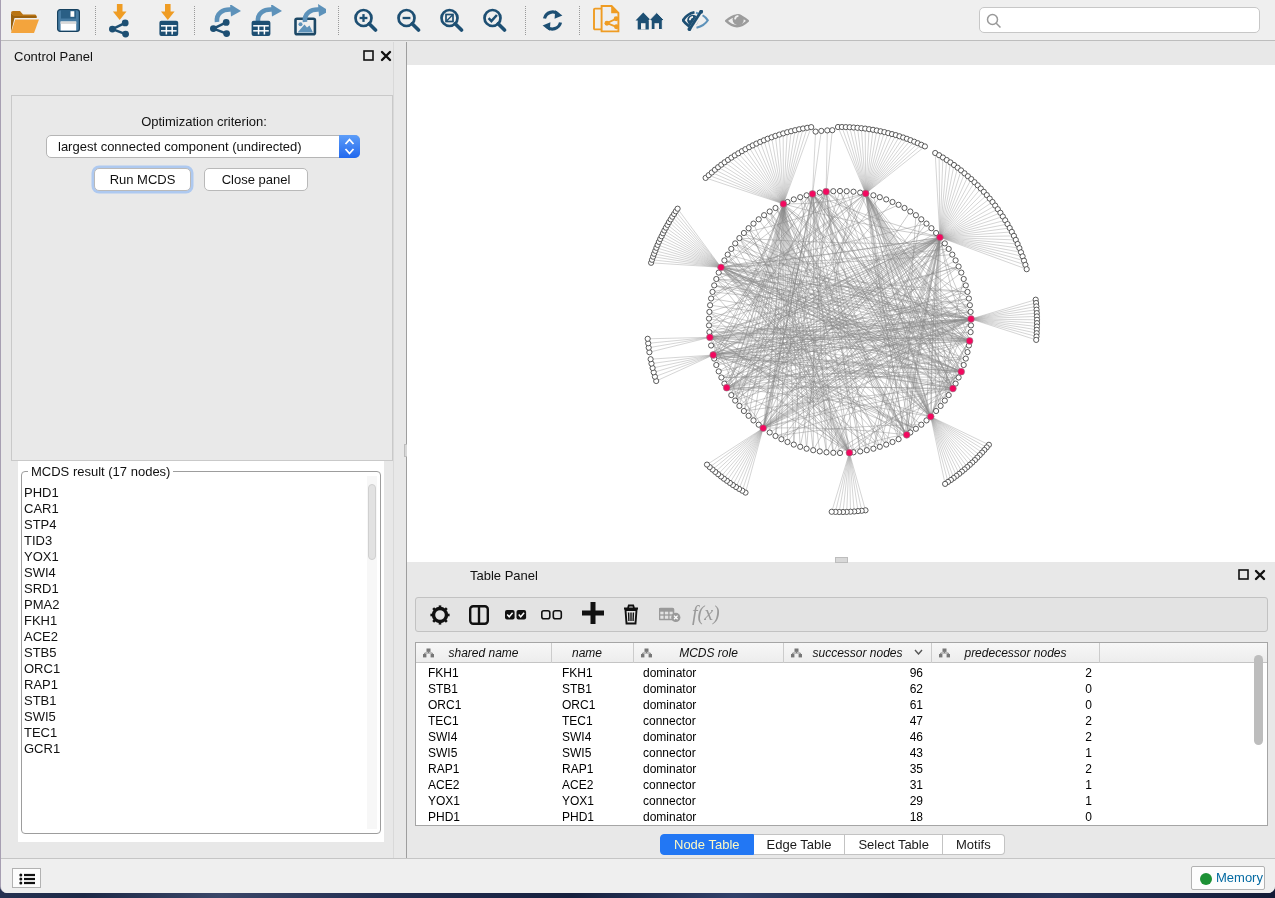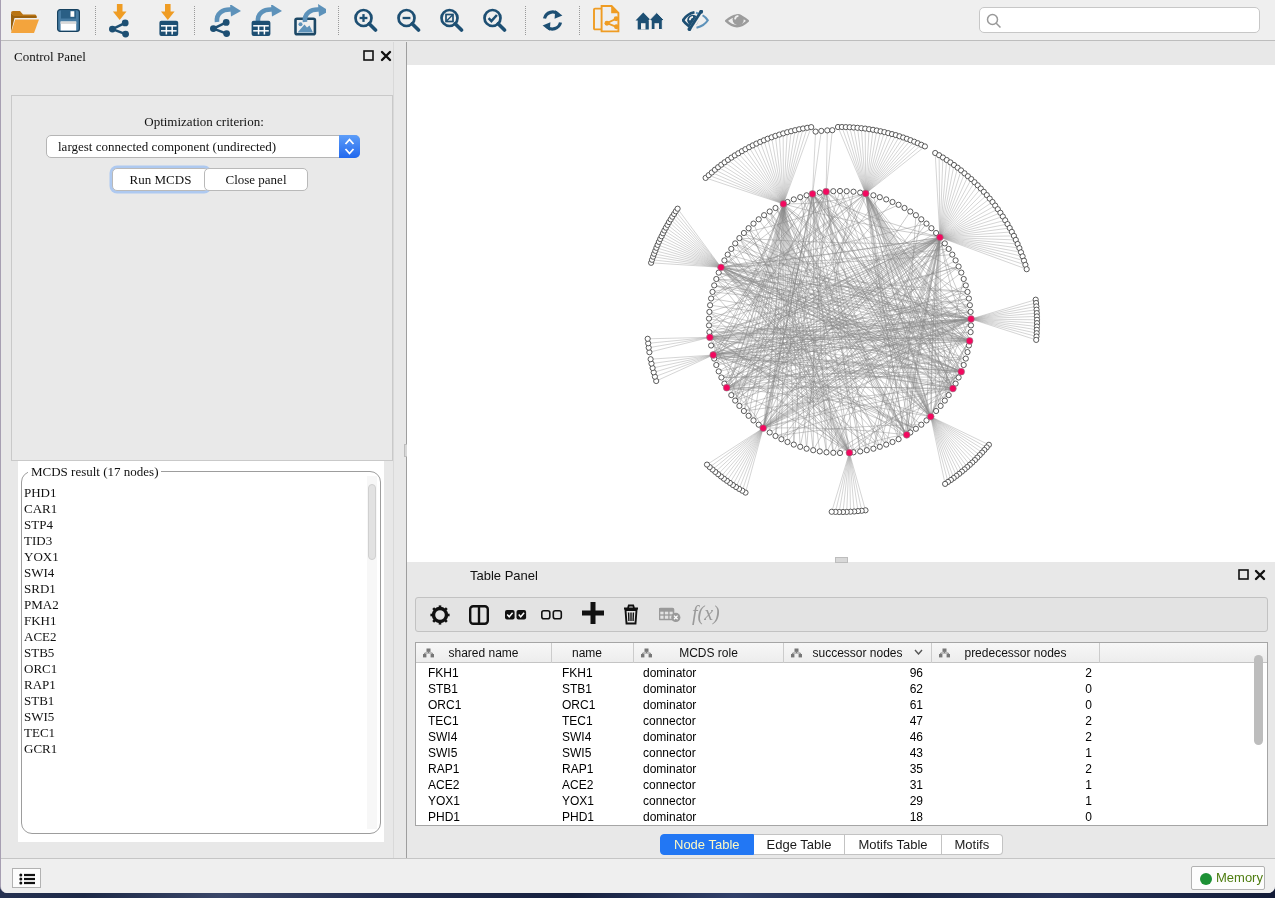--- a/index.html
+++ b/index.html
@@ -14,75 +14,75 @@
   background:#e8e8e8; border-radius:0 0 7px 7px; overflow:hidden;
   border-left:1px solid #a79fb2;
 }
 
 #toolbar { position:absolute; left:0; top:0; width:1275px; height:41px; background:#efefef; border-bottom:1px solid #bdbdbd; }
 .tsep { position:absolute; top:6px; height:29px; width:0; border-left:1px dotted #9a9a9a; }
 .ticon { position:absolute; top:7px; }
 #searchbox { position:absolute; left:978px; top:7px; width:281px; height:26px; background:#fff; border:1px solid #c7c7c7; border-radius:5px; }
 #searchbox svg { position:absolute; left:6px; top:5px; }
 
-#leftpanel { position:absolute; left:0; top:42px; width:406px; height:816px; background:#e8e8e8;font-family:Liberation Serif, serif; }
+#leftpanel { position:absolute; left:0; top:42px; width:406px; height:816px; background:#e8e8e8; }
 #cp-title { position:absolute; left:13px; top:7px; font-size:13px; color:#111; }
 #cp-tabs { position:absolute; left:80px; top:32px; height:21px; font-size:13px; }
 .tab { float:left; background:#fff; border:1px solid #c3c3c3; border-left:none; height:21px; line-height:20px; text-align:center; color:#1a1a1a; }
 .tab.first { border-left:1px solid #c3c3c3; border-radius:4px 0 0 4px; }
 .tab.sel { background:#2277f4; border-color:#2277f4; color:#fff; border-radius:0 4px 4px 0; }
 #cp-box { position:absolute; left:10px; top:53px; width:382px; height:366px; border:1px solid #c9c9c9; background:#e9e9e9; }
 #opt-label { position:absolute; left:0; top:72px; width:406px; text-align:center; font-size:13px; color:#111; }
 #combo { position:absolute; left:45px; top:93px; width:314px; height:23px; background:#fff; border:1px solid #b5b5b5; border-radius:5px; font-size:13px; line-height:21px; color:#111; padding-left:11px; }
 #combo .caps { position:absolute; right:-1px; top:-1px; width:21px; height:23px; border-radius:0 5px 5px 0; background:linear-gradient(#5d9df8,#2168ee); }
 .btn { position:absolute; top:126px; height:23px; background:#fff; border:1px solid #b9b9b9; border-radius:5px; font-size:13px; line-height:21px; text-align:center; color:#111; }
-#btn-run { left:111px; width:97px; box-shadow:0 0 0 2.5px rgba(125,175,245,.55); }
+#btn-run { left:93px; width:97px; box-shadow:0 0 0 2.5px rgba(125,175,245,.55); }
 #btn-close { left:203px; width:104px; }
 #results-white { position:absolute; left:17px; top:419px; width:366px; height:381px; background:#fff; }
-#groupbox { position:absolute; left:3px; top:10px; width:360px; height:363px; border:1px solid #9d9d9d; border-radius:11px; }
+#groupbox { position:absolute; left:3px; top:10px; width:360px; height:363px; border:1px solid #9d9d9d; border-radius:4px; }
 #grouplabel { position:absolute; left:6px; top:-8px; background:#fff; padding:0 3px; font-size:13px; color:#111; }
 #mcdslist { position:absolute; left:2px; top:13px; width:340px; font-size:13px; line-height:16px; color:#111; }
 #listscroll { position:absolute; right:3px; top:4px; width:10px; height:353px; background:#f7f7f7; }
 #listthumb { position:absolute; left:1px; top:8px; width:8px; height:76px; background:#e2e2e2; border:1px solid #d0d0d0; border-radius:4px; }
 
 #vdivider { position:absolute; left:392px; top:42px; width:14px; height:816px; background:#e8e8e8; border-left:1px solid #d9d9d9; border-right:1px solid #9e9e9e; }
 #vhandle { position:absolute; left:403px; top:444px; width:7px; height:13px; background:#d8d8d8; border:1px solid #bdbdbd; }
 
 #netwin { position:absolute; left:406px; top:42px; width:869px; height:522px; }
 #net-titlebar { position:absolute; left:0; top:1px; width:869px; height:22px; background:linear-gradient(#f2f2f2,#d9d9d9); border-bottom:1px solid #b3b3b3; border-top:1px solid #cfcfcf; }
 #net-title { position:absolute; left:0; top:3px; width:1000px; text-align:center; font-size:13px; color:#333; }
 .light { position:absolute; top:4px; width:12px; height:12px; border-radius:50%; }
 #canvas { position:absolute; left:0; top:23px; width:869px; height:497px; background:#fff; border-right:1px solid #c0c0c0; }
 #hdivider { position:absolute; left:406px; top:556px; width:869px; height:8px; }
 #hhandle { position:absolute; left:428px; top:1px; width:13px; height:6px; background:#d8d8d8; border:1px solid #bdbdbd; }
 
 #tablepanel { position:absolute; left:406px; top:564px; width:869px; height:294px; background:#e8e8e8; }
 #tp-title { position:absolute; left:19px; top:4px; font-size:13px; color:#111;margin-left:44px; }
 #tp-toolbar { position:absolute; left:8px; top:33px; width:853px; height:35px; background:#e3e3e3; border:1px solid #c2c2c2; border-radius:3px; }
 #tbl { position:absolute; left:8px; top:78px; width:853px; height:184px; background:#fff; border:1px solid #a5a5a5; font-size:12px; }
-.hrow { position:absolute; left:0; top:0; width:851px; height:20px; background:linear-gradient(#f7f7f7,#ededed); border-bottom:1px solid #c4c4c4; }
+.hrow { position:absolute; left:0; top:0; width:851px; height:20px; background:linear-gradient(#f7f7f7,#ededed); border-bottom:1px solid #c4c4c4;font-style:italic; }
 .hcell { position:absolute; top:0; height:20px; border-right:1px solid #cccccc; }
 .hlabel { position:absolute; top:3px; width:100%; text-align:center; font-size:12px; color:#111; }
 .hicon { position:absolute; left:7px; top:5px; }
 .trow { position:absolute; left:0; width:851px; height:16px; }
 .c1 { position:absolute; left:12px; top:1px; }
 .c2 { position:absolute; left:146px; top:1px; }
 .c3 { position:absolute; left:227px; top:1px; }
 .c4 { position:absolute; left:377px; top:1px; width:130px; text-align:right; }
 .c5 { position:absolute; left:516px; top:1px; width:160px; text-align:right; }
 #tscroll { position:absolute; right:2px; top:20px; width:13px; height:142px; }
 #tthumb { position:absolute; left:2px; top:-8px; width:9px; height:90px; background:#bdbdbd; border-radius:5px; }
 #tp-tabs { position:absolute; left:253px; top:270px; height:21px; font-size:13px; }
 .ttab { float:left; background:#fff; border:1px solid #c3c3c3; border-left:none; height:21px; line-height:20px; padding:0 13px; color:#1a1a1a; }
 .ttab.first { border-left:1px solid #c3c3c3; border-radius:4px 0 0 4px; background:#2277f4; border-color:#2277f4; color:#fef9c3; }
 .ttab.last { border-radius:0 4px 4px 0; }
 
 #statusbar { position:absolute; left:0; top:858px; width:1275px; height:35px; background:#efefef; border-top:1px solid #c5c5c5; }
 #listbtn { position:absolute; left:11px; top:9px; width:29px; height:20px; background:#fdfdfd; border:1px solid #b2b2b2; }
-#membtn { position:absolute; right:11px; top:7px; width:74px; height:24px; background:#fdfdfd; border:1px solid #b2b2b2; border-radius:2px; font-size:13px; color:#4d7c0f; line-height:22px; text-align:left; padding-left:24px; }
+#membtn { position:absolute; right:11px; top:7px; width:74px; height:24px; background:#fdfdfd; border:1px solid #b2b2b2; border-radius:2px; font-size:13px; color:#0369a1; line-height:22px; text-align:left; padding-left:24px; }
 #memdot { position:absolute; left:8px; top:6px; width:12px; height:12px; border-radius:50%; background:#1d9135; }
 </style>
 </head>
 <body>
 <div id="app">
   <div id="toolbar">
       <svg class="ticon" style="left:9px;top:7px" width="30" height="27" viewBox="0 0 30 27">
         <path d="M1 6 Q1 4 3 4 L10 4 L13 7.5 L25 7.5 Q26.5 7.5 26.5 9.5 L26.5 11 L5 11 Z" fill="#b97413"></path>
         <path d="M1 6 L1 25 L4.5 11 L26.5 11 L26.5 9 L4 9 Z" fill="#9c620f"></path>
         <path d="M5.2 12.5 L29 12.5 L24 26 L1 26 Z" fill="#f3a43d"></path>
@@ -1291,21 +1291,21 @@
             <span class="c5">0</span>
           </div>
         </div>
       <div id="tscroll">
           <div id="tthumb"></div>
         </div>
     </div>
     <div id="tp-tabs">
       <div class="ttab first">Node Table</div>
         <div class="ttab">Edge Table</div>
-        <div class="ttab">Motifs Table</div>
+        <div class="ttab">Select Table</div>
         <div class="ttab last">Motifs</div>
     </div>
   </div>
   <div id="statusbar">
     <div id="listbtn">
         <svg style="position:absolute;left:6px;top:4px" width="17" height="12" viewBox="0 0 17 12">
           <g fill="#111">
             <circle cx="1.8" cy="2" r="1.5"></circle>
             <circle cx="1.8" cy="6" r="1.5"></circle>
             <circle cx="1.8" cy="10" r="1.5"></circle>

